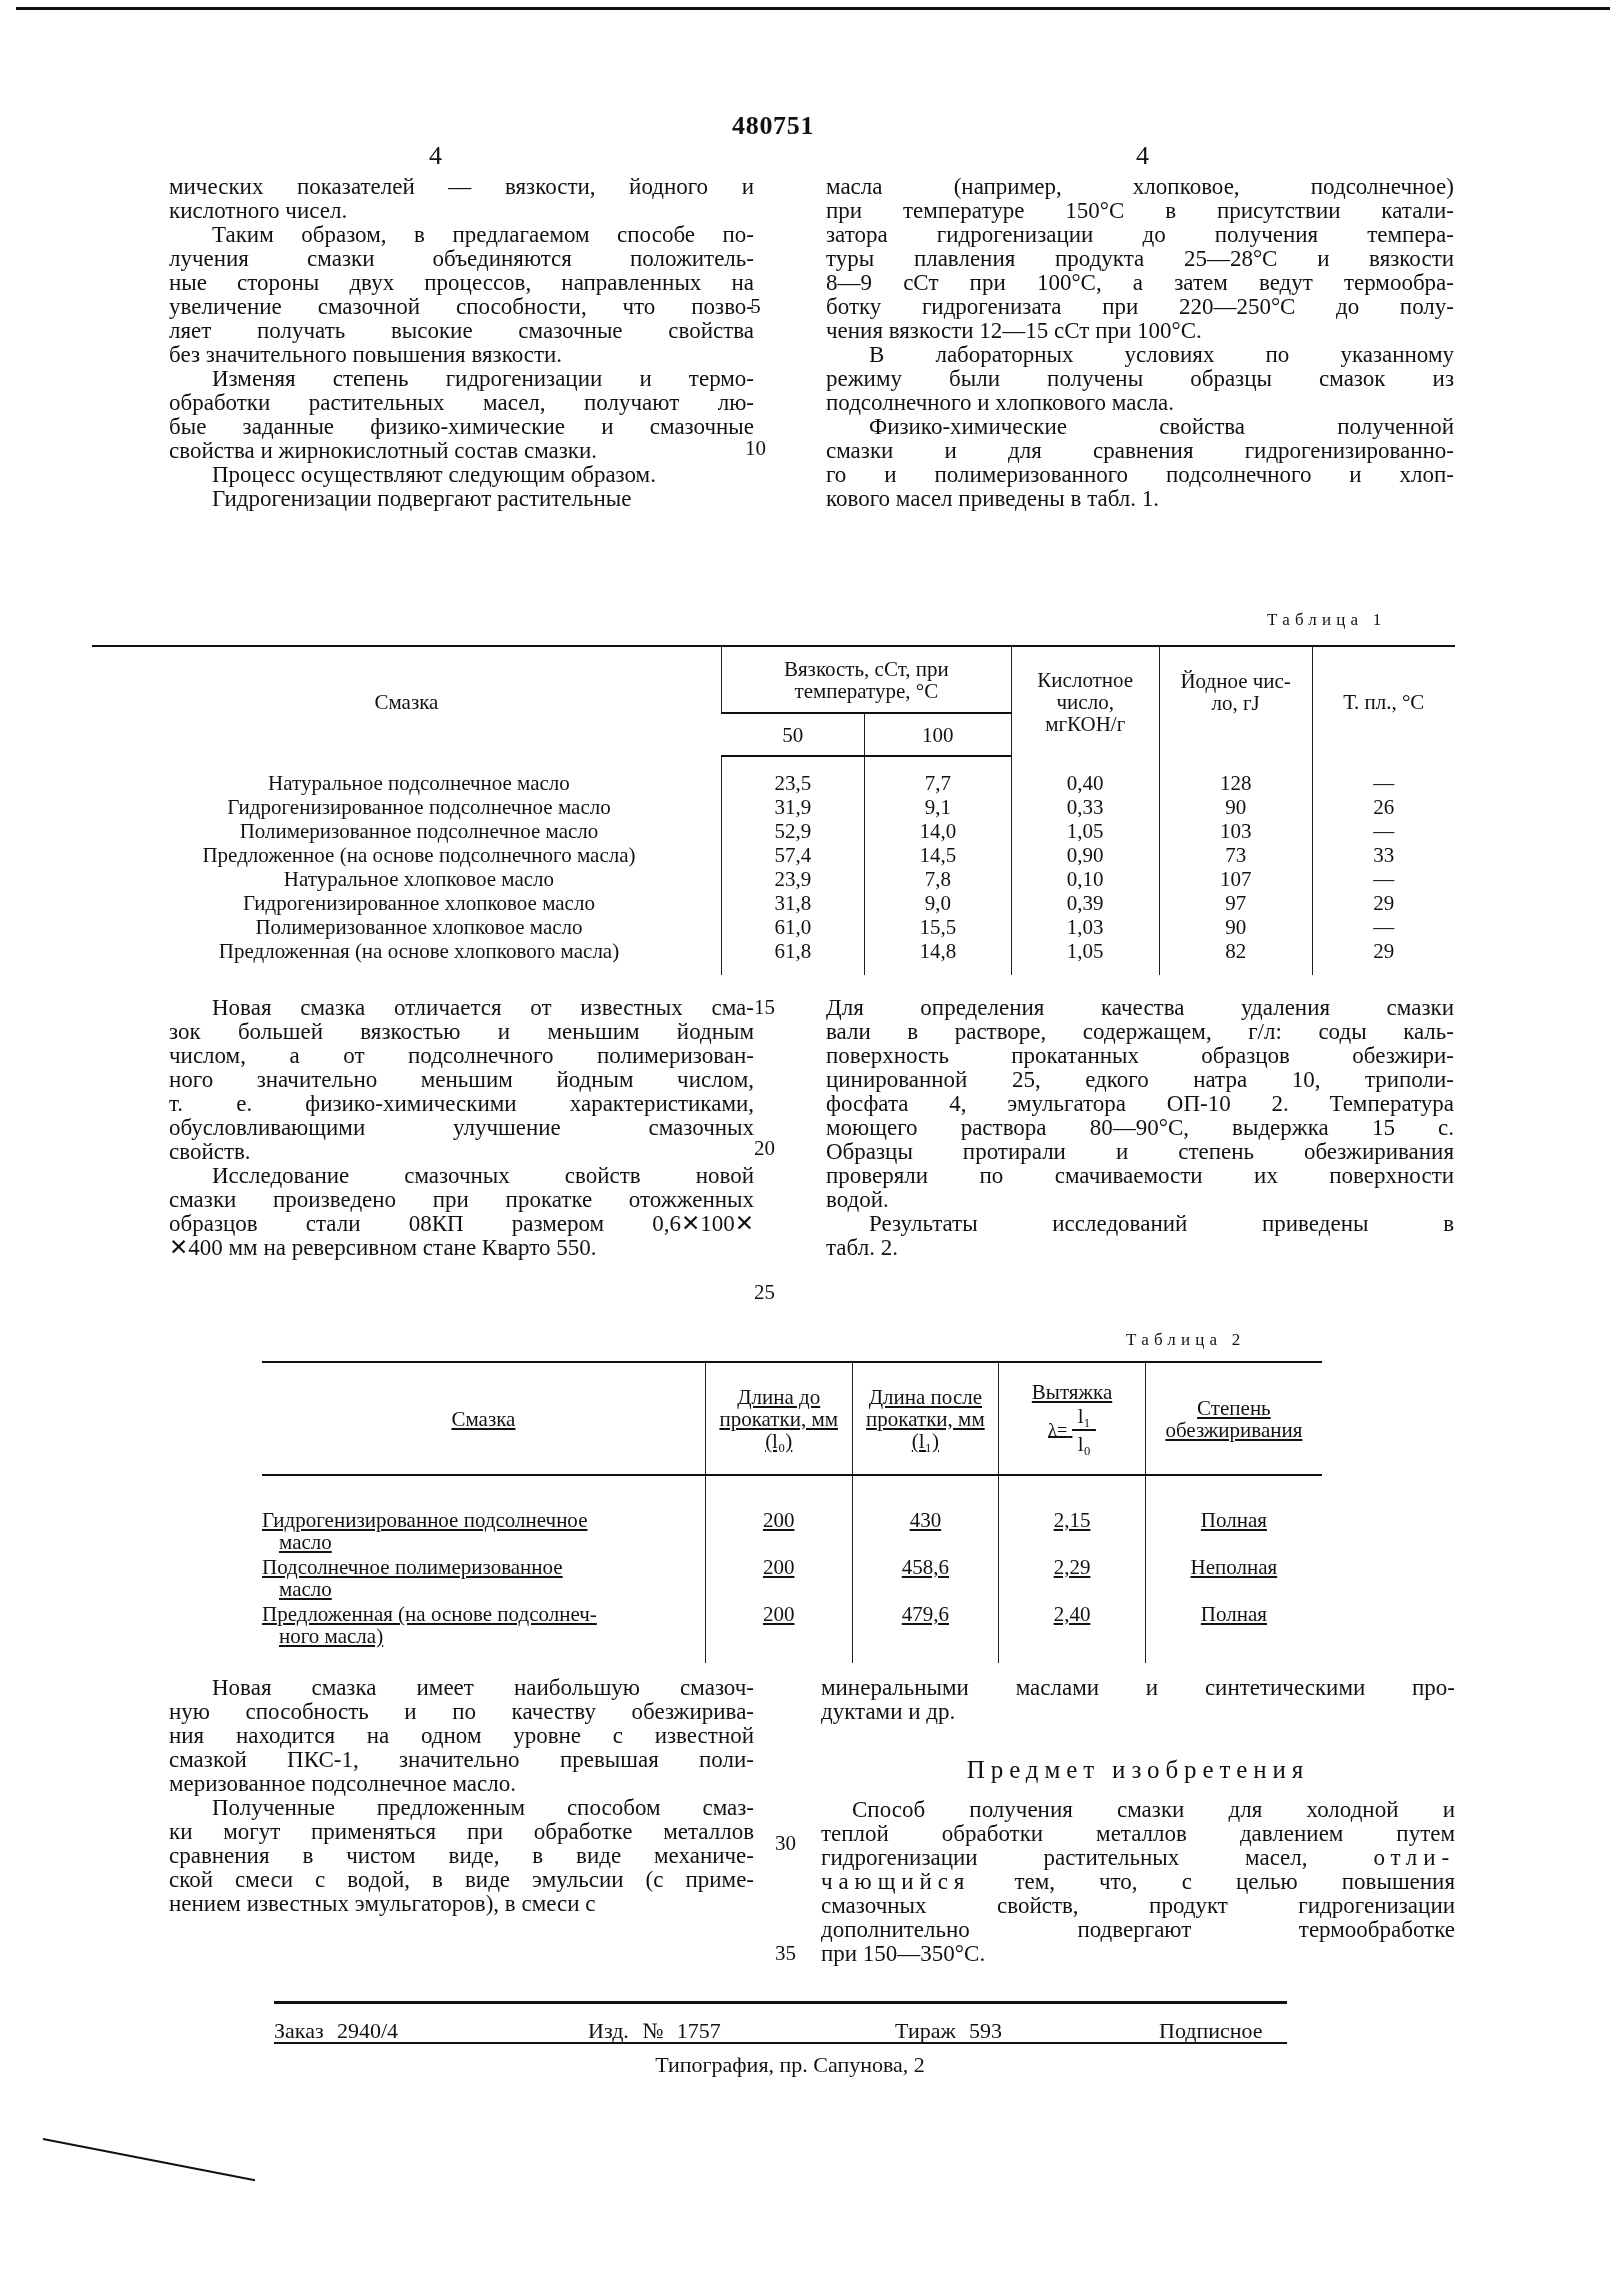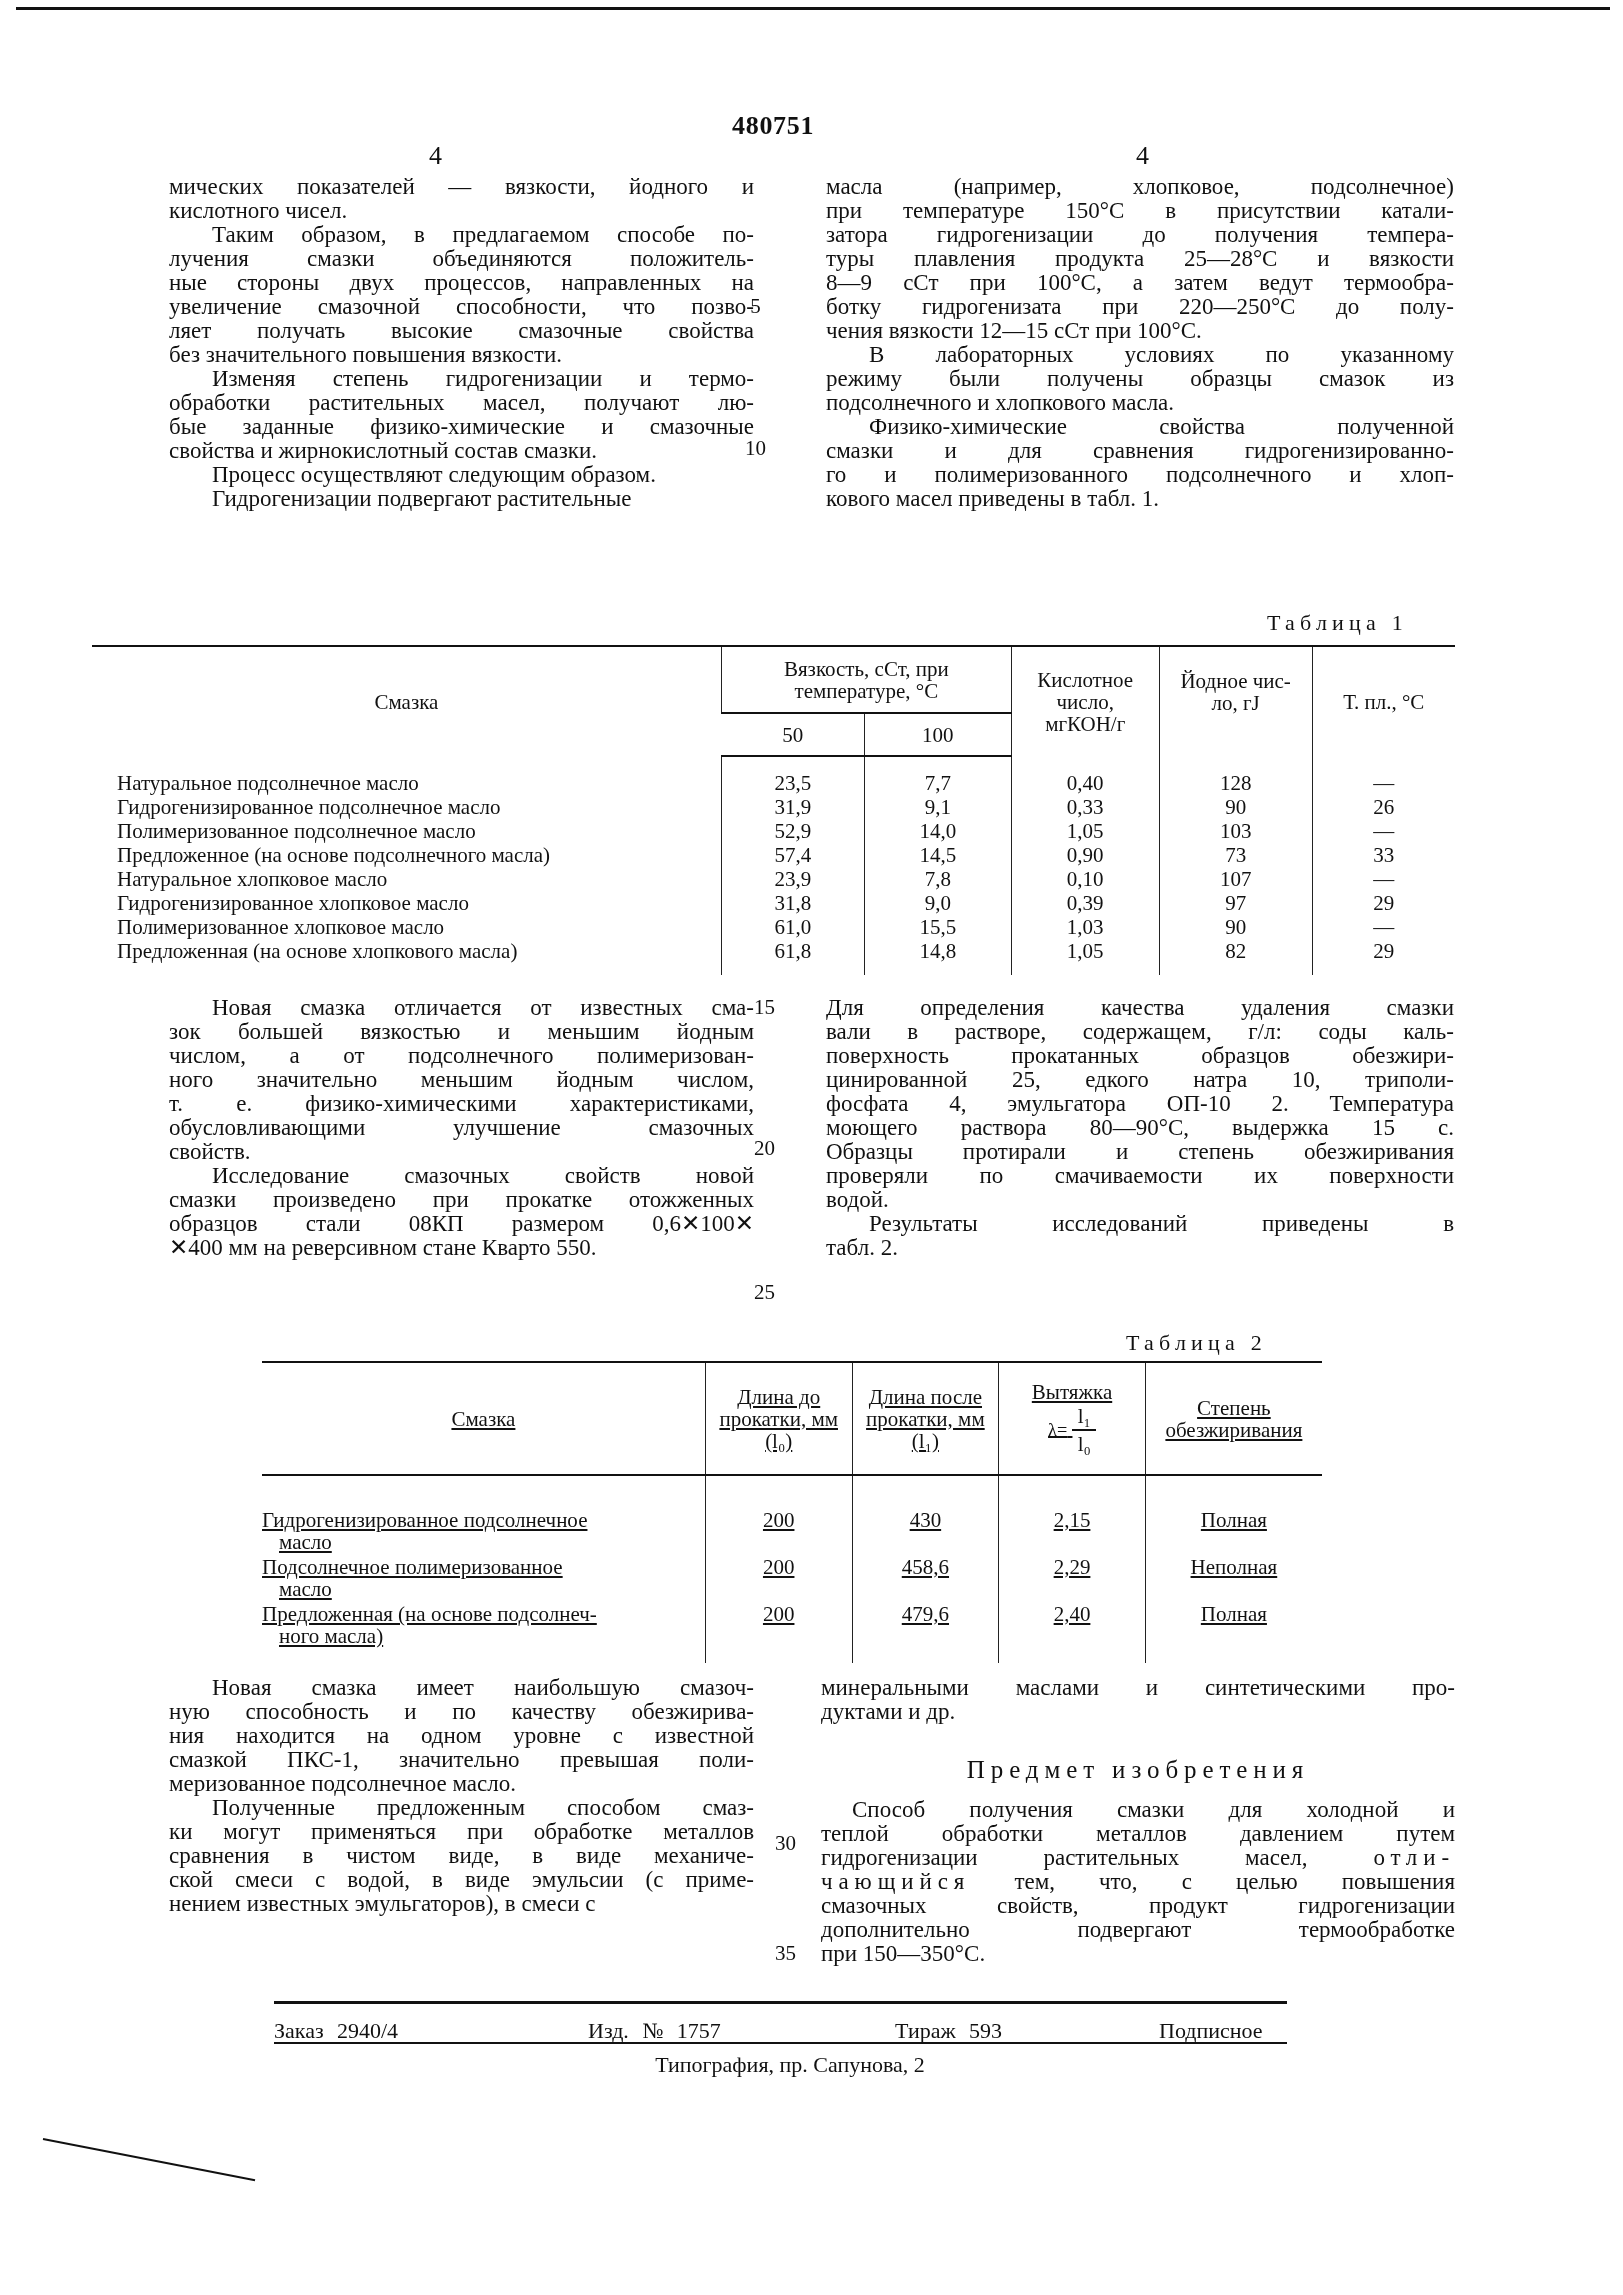--- a/index.html
+++ b/index.html
@@ -13,31 +13,31 @@
   .docnum { font-size: 26px; font-weight: bold; letter-spacing: 0.7px; }
   .colnum { font-size: 26px; }
   .col {
     position: absolute; font-size: 23px; line-height: 24px;
     text-align: justify; text-align-last: auto;
   }
   .col p { margin: 0; text-indent: 0; }
   .col .line { display: block; text-align: justify; text-align-last: justify; white-space: nowrap; }
   .col .line.last { text-align-last: left; }
   .lnum { position: absolute; font-size: 21px; width: 39px; text-align: center; }
-  .tcap { position: absolute; font-size: 22px; letter-spacing: 5.2px; }
+  .tcap { position: absolute; font-size: 17px; letter-spacing: 5.2px; }
   table { border-collapse: collapse; }
   .t1 { position: absolute; left: 92px; top: 645px; width: 1363px; font-size: 21px; }
   .t1 th, .t1 td { padding: 0; font-weight: normal; }
   .t1 thead th { border-left: 1.3px solid #222; vertical-align: middle; text-align: center; line-height: 22px; }
   .t1 thead th:first-child { border-left: none; }
   .t1 thead tr:first-child th { border-top: 2.6px solid #111; }
   .t1 thead tr:last-child th { border-bottom: 2.6px solid #111; }
   .t1 .sub { border-top: 2px solid #111; }
   .t1 tbody td { border-left: 1.3px solid #222; text-align: center; line-height: 24px; }
-  .t1 tbody td:first-child { border-left: none; text-align: left; padding-left: 25px; }
+  .t1 tbody td:first-child { border-left: none; text-align: center; padding-left: 25px; }
   .t1 tbody tr:first-child td { padding-top: 14.4px; }
   .t1 tbody tr:last-child td { padding-bottom: 11.8px; }
   .t2 { position: absolute; left: 262px; top: 1361px; width: 1060px; font-size: 21px; }
   .t2 th, .t2 td { padding: 0; font-weight: normal; text-decoration: underline; }
   .t2 thead th { border-top: 2.6px solid #111; border-bottom: 2.6px solid #111; border-left: 1.3px solid #222; text-align: center; vertical-align: middle; line-height: 22px; height: 111px; }
   .t2 thead th:first-child { border-left: none; }
   .t2 tbody td { border-left: 1.3px solid #222; text-align: center; vertical-align: top; line-height: 22px; height: 47px; }
   .t2 tbody td:first-child { border-left: none; text-align: left; }
   .t2 tbody td:first-child .cont { padding-left: 17px; display: block; }
   .t2 tbody tr:first-child td { padding-top: 33px; }

